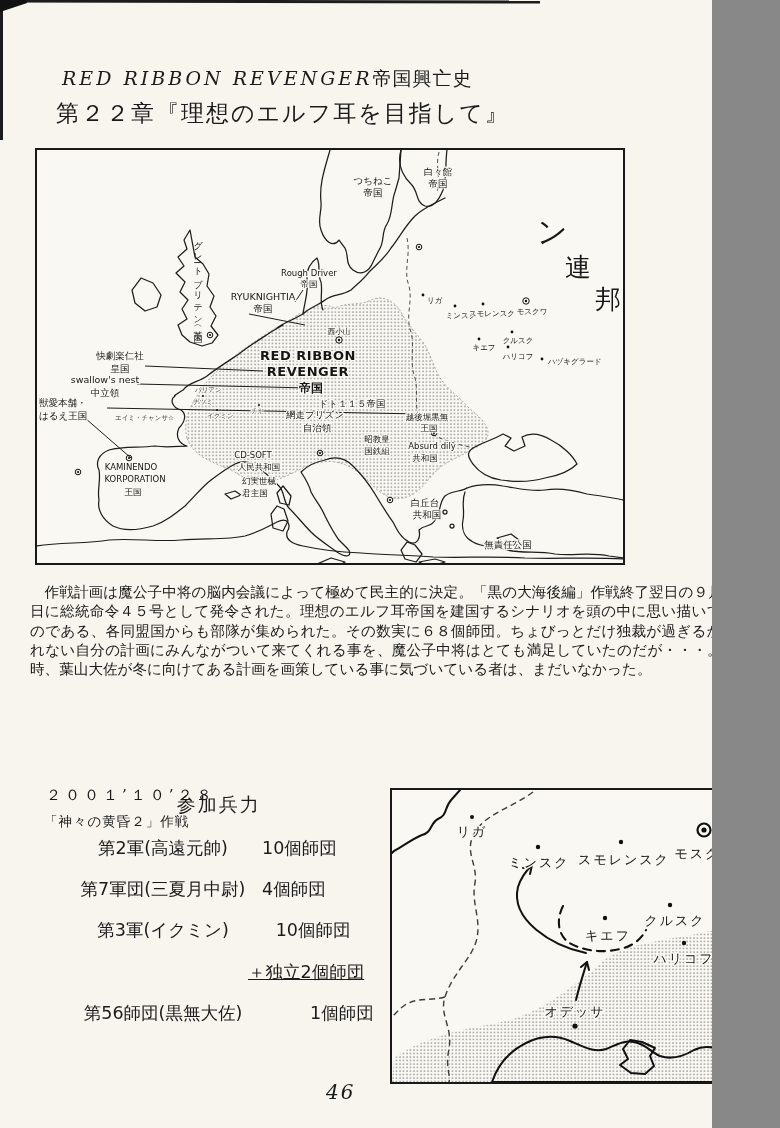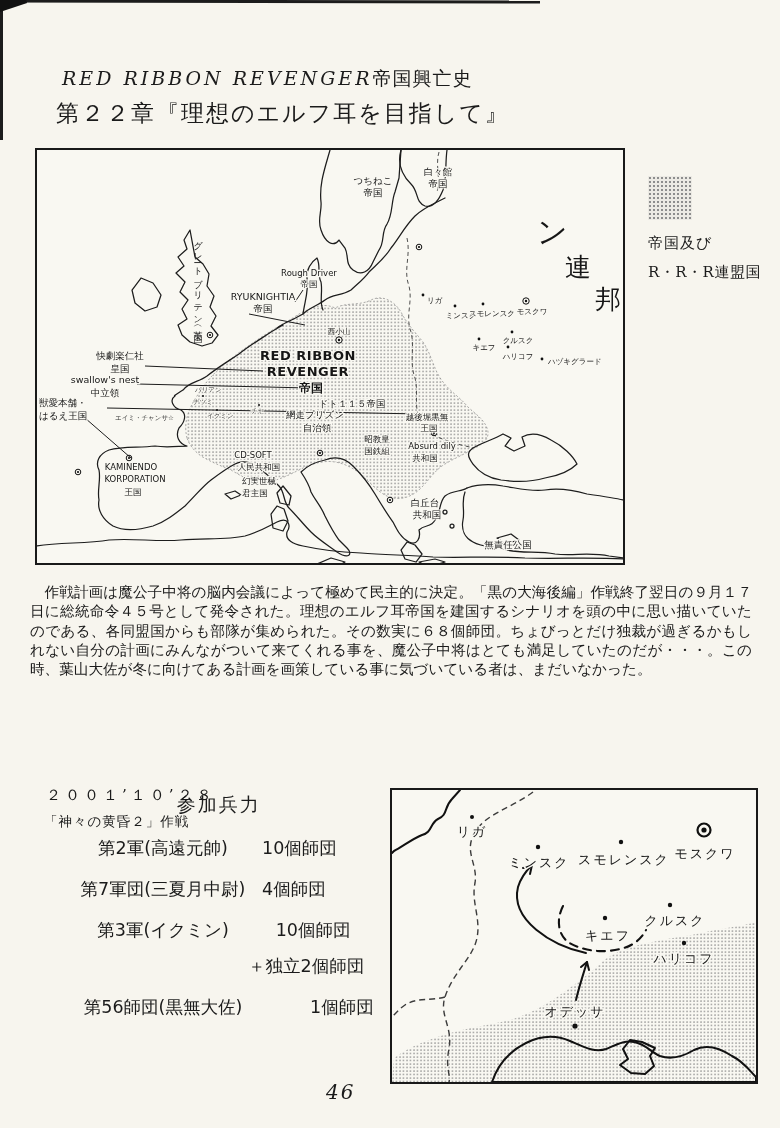--- a/index.html
+++ b/index.html
@@ -1,16 +1,16 @@
 <!DOCTYPE html>
 <html lang="ja"><head>
 <meta charset="utf-8">
 <style>
   html,body{margin:0;padding:0;background:#888;}
-  .page{position:relative;width:780px;height:1128px;background:#f7f5ee;overflow:hidden;
+  .page{position:relative;width:712px;height:1128px;background:#f7f5ee;overflow:hidden;
         font-family:"DejaVu Serif","Liberation Serif",serif;color:#1b1b1b;}
   
   .scan-top{position:absolute;left:0;top:0;width:540px;height:3px;background:#1c1c1c;transform:rotate(.12deg);}
   .scan-left{position:absolute;left:0;top:0;width:3px;height:140px;background:#1c1c1c;}
   .scan-corner{position:absolute;left:-4px;top:-4px;width:30px;height:12px;background:#111;transform:rotate(-18deg);}
 
   .series-title{position:absolute;left:62px;top:66px;font-size:19px;white-space:nowrap;}
   .series-title .en{font-style:italic;letter-spacing:3px;font-family:"DejaVu Serif",serif;}
   .series-title .ja{letter-spacing:1px;}
   .chapter-title{position:absolute;left:56px;top:98px;font-size:23px;letter-spacing:2px;white-space:nowrap;}
@@ -27,21 +27,21 @@
   .bodytext{position:absolute;left:30px;top:582px;width:722px;font-size:14.6px;line-height:19.3px;text-align:justify;}
   .bodytext p{margin:0;text-indent:1em;}
 
   .op-date{position:absolute;left:46px;top:786px;font-size:15px;letter-spacing:4px;}
   .op-name{position:absolute;left:44px;top:813px;font-size:13.5px;letter-spacing:1px;}
 
   .forces{position:absolute;left:64px;top:792px;font-family:"DejaVu Sans","Liberation Sans",sans-serif;text-align:center;}
   .forces-heading{font-size:19px;letter-spacing:2px;margin-bottom:18px;}
   .force-row{display:flex;margin-bottom:17px;font-size:17.5px;white-space:nowrap;}
   .force-unit{min-width:198px;}
-  .force-extra{margin-left:-14px;margin-top:12px;}
+  .force-extra{margin-left:-14px;margin-top:18px;text-decoration:underline;}
   .row-last{margin-top:6px;gap:48px;}
 
   .minimap{position:absolute;left:390px;top:788px;width:364px;height:292px;border:2px solid #191919;background:#f9f8f2;}
 
   .pagenum{position:absolute;left:326px;top:1080px;font-size:20px;font-style:italic;letter-spacing:2px;}
 
   
   svg text{fill:#161616;paint-order:stroke;stroke:#f9f8f2;stroke-width:2.4px;
            font-family:"DejaVu Sans","Liberation Sans",sans-serif;}
   .coast{fill:none;stroke:#1d1d1d;stroke-width:1.25;stroke-linejoin:round;stroke-linecap:round;}
@@ -272,25 +272,20 @@
         <text class="t-tiny" x="156" y="254">ナツミ</text>
         <text class="t-tiny" x="170" y="268">イクミン</text>
         <text class="t-tiny" x="214" y="263">チセ</text>
         <text class="t-tiny" x="78" y="270">エイミ・チャンサ☆</text>
         <text class="t-tiny" x="158" y="242">パリアン</text>
       </g>
     </svg>
     <div class="gb-label">グレートブリテン（英）国</div>
   </div>
 
-  <div class="legend">
-    <div class="legend-swatch"></div>
-    <div class="legend-line">帝国及び</div>
-    <div class="legend-line2">R・R・R連盟国</div>
-  </div>
 
   <div class="bodytext">
     <p>作戦計画は魔公子中将の脳内会議によって極めて民主的に決定。「黒の大海後編」作戦終了翌日の９月１７日に総統命令４５号として発令された。理想のエルフ耳帝国を建国するシナリオを頭の中に思い描いていたのである、各同盟国からも部隊が集められた。その数実に６８個師団。ちょびっとだけ独裁が過ぎるかもしれない自分の計画にみんながついて来てくれる事を、魔公子中将はとても満足していたのだが・・・。この時、葉山大佐が冬に向けてある計画を画策している事に気づいている者は、まだいなかった。</p>
   </div>
 
   <div class="op-date">２００１’１０’２８</div>
   <div class="op-name">「神々の黄昏２」作戦</div>
 
   <div class="forces">
     <div class="forces-heading">参加兵力</div>

